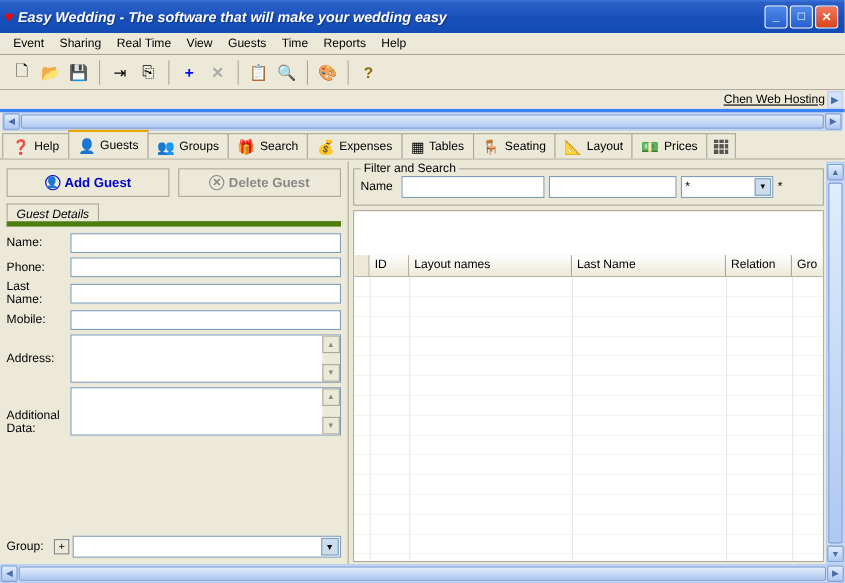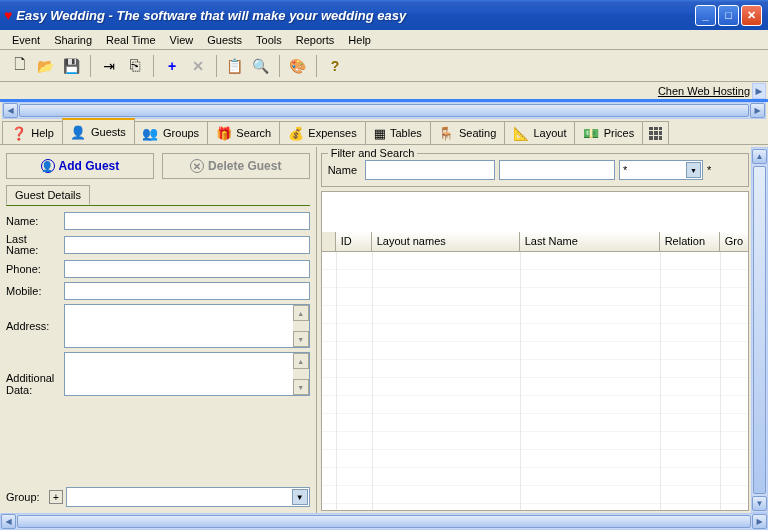--- a/index.html
+++ b/index.html
@@ -153,21 +153,21 @@
   display:flex;
   align-items:center;
   justify-content:center;
   gap:4px;
   font-weight:bold;
   font-size:12px;
 }
 .action-btn.add { color:#0000cc; }
 .action-btn.del { color:#888; }
 .action-btn .aicon { width:14px; height:14px; border-radius:50%; border:1px solid currentColor; display:flex; align-items:center; justify-content:center; font-size:10px;}
-.sub-tabs { display:flex; height:21px; border-bottom: 1px solid #4d7c0f; margin-bottom: 6px;}
+.sub-tabs { display:flex; height:21px; border-bottom: 5px solid #4d7c0f; margin-bottom: 6px; font-style: italic;}
 .sub-tab { border: 1px solid #aca899; border-bottom:none; padding: 3px 8px; background:#ece9d8; margin-right:-1px; position:relative;}
 .sub-tab.active { border-bottom: 1px solid #ece9d8; z-index:2;}
 .form-row { display:flex; align-items:center; margin-bottom: 4px; gap:4px;}
 .form-row label { width: 54px; font-size:11px; }
 .form-row .input {
   flex:1;
   height: 18px;
   background: #fff;
   border: 1px solid #7f9db9;
 }
@@ -232,21 +232,21 @@
     <div class="win-btn close">✕</div>
   </div>
 </div>
 
 <div class="menubar">
   <span>Event</span>
   <span>Sharing</span>
   <span>Real Time</span>
   <span>View</span>
   <span>Guests</span>
-  <span>Tools</span>
+  <span>Time</span>
   <span>Reports</span>
   <span>Help</span>
 </div>
 
 <div class="toolbar">
   <div class="tool-btn">🗋</div>
   <div class="tool-btn">📂</div>
   <div class="tool-btn">💾</div>
   <div class="tool-sep"></div>
   <div class="tool-btn">⇥</div>
@@ -340,25 +340,25 @@
       </div>
     </div>
     <div class="sub-tabs">
       <div class="sub-tab active">Guest Details</div>
     </div>
     <div class="form-row">
         <label>Name:</label>
         <div class="input"></div>
       </div>
     <div class="form-row">
+        <label>Phone:</label>
+        <div class="input"></div>
+      </div>
+    <div class="form-row">
         <label style="line-height:1;">Last Name:</label>
-        <div class="input"></div>
-      </div>
-    <div class="form-row">
-        <label>Phone:</label>
         <div class="input"></div>
       </div>
     <div class="form-row">
         <label>Mobile:</label>
         <div class="input"></div>
       </div>
     <div class="form-row" style="align-items:center;">
         <label>Address:</label>
       <div class="txtarea">
         <div class="vscroll">

